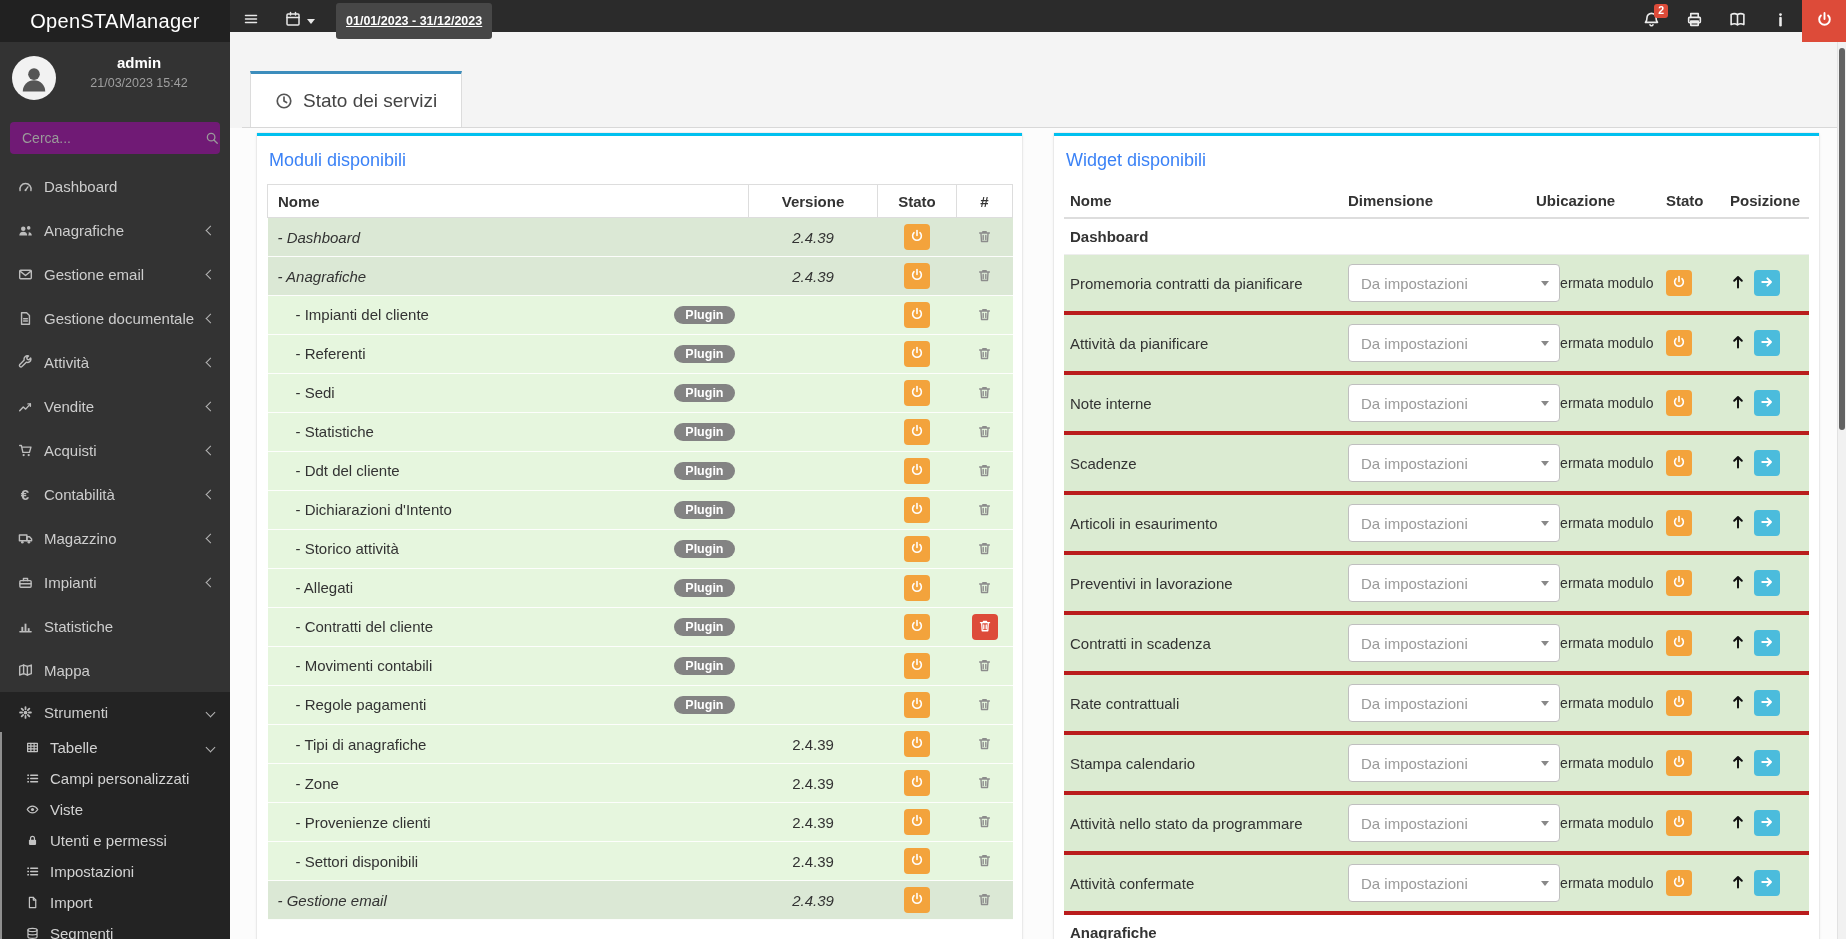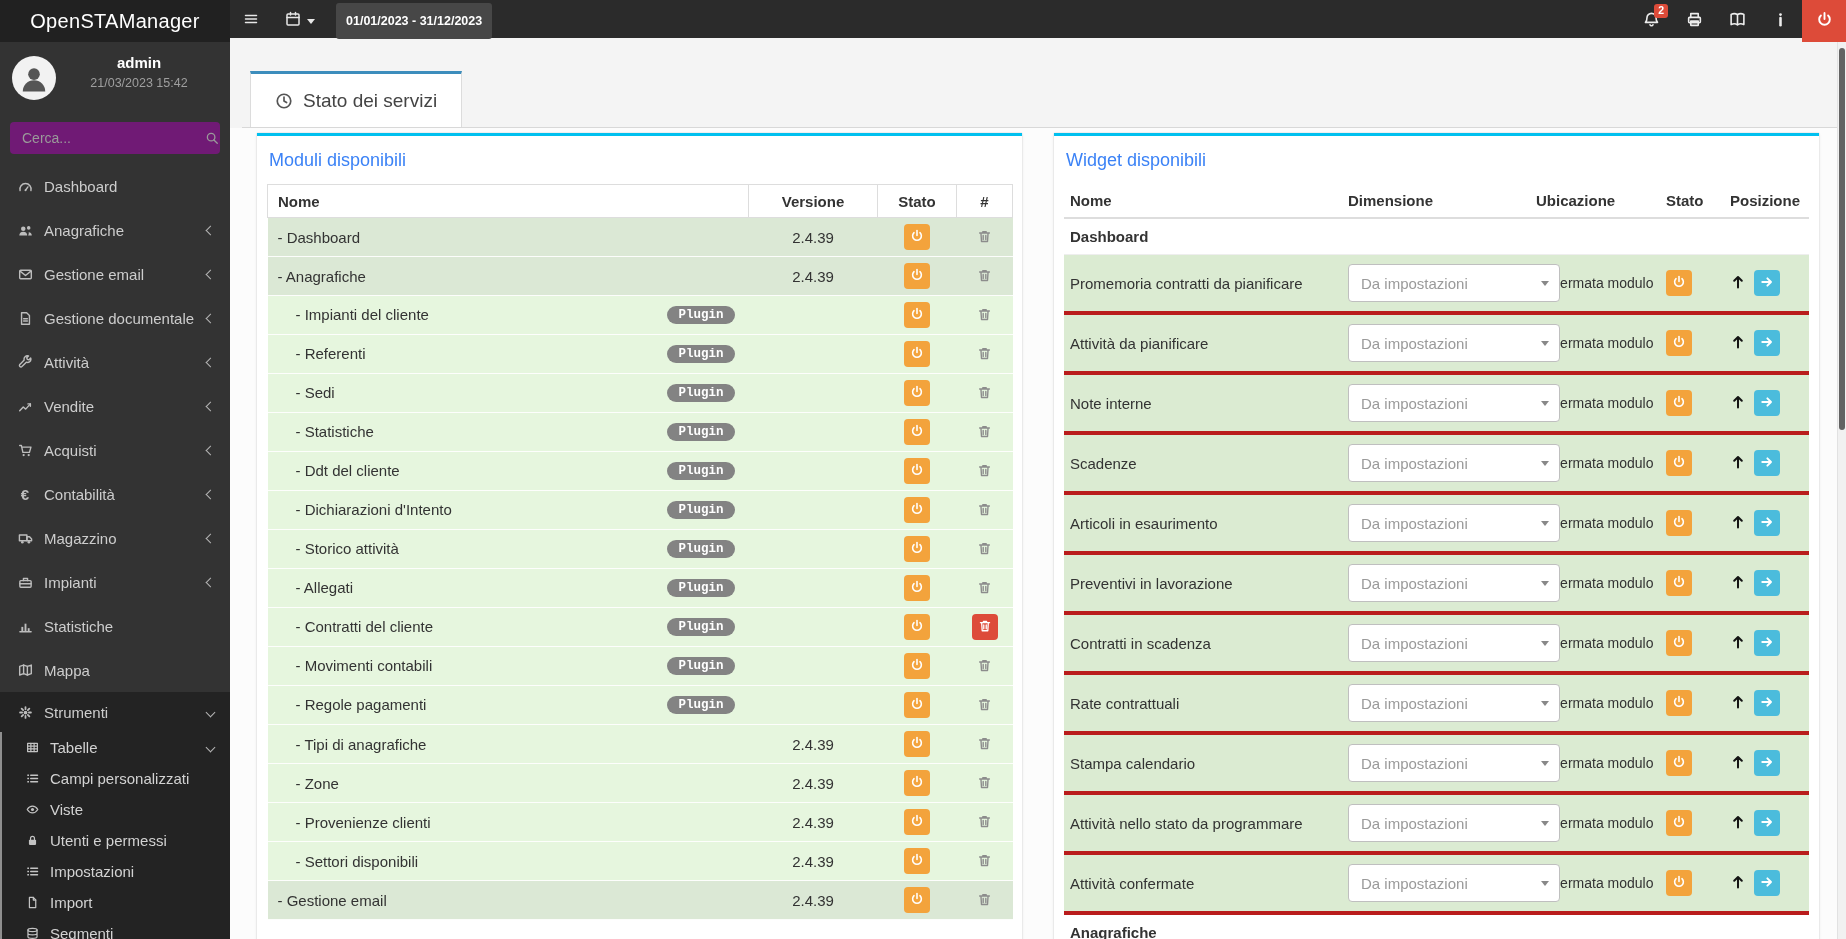--- a/index.html
+++ b/index.html
@@ -1,28 +1,28 @@
 <!DOCTYPE html>
 <html><head>
 <meta charset="utf-8">
 <style>
   html,body{margin:0;padding:0;background:#e9e9e9;}
   .screen{position:relative;width:1846px;height:939px;overflow:hidden;background:#f4f4f4;
           font-family:"Liberation Sans","DejaVu Sans",sans-serif;-webkit-font-smoothing:antialiased;}
   
-  .topbar{position:absolute;left:0;top:0;right:0;height:38px;background:#2b2b2b;z-index:30;}
+  .topbar{position:absolute;left:0;top:0;right:0;height:32px;background:#2b2b2b;z-index:30;}
   .brand{position:absolute;left:0;top:0;width:230px;height:42px;background:#212121;color:#fff;
          display:flex;align-items:center;justify-content:center;font-size:20px;letter-spacing:.3px;}
   .topbar-left{position:absolute;left:230px;top:0;height:42px;display:flex;align-items:center;color:#e7e7e7;}
   .tb-btn{height:42px;display:flex;align-items:center;padding:0 13px;color:#e7e7e7;cursor:pointer;}
   .tb-btn .icn svg{width:16px;height:16px;}
   .caret{width:0;height:0;border-left:4px solid transparent;border-right:4px solid transparent;
          border-top:5px solid #e7e7e7;margin-left:6px;}
   .date-badge{margin-left:8px;background:#474747;border-radius:3px;color:#fff;font-weight:bold;
-              font-size:12.5px;padding:12px 10px;line-height:1;cursor:pointer;}
+              font-size:12.5px;padding:12px 10px;line-height:1;cursor:pointer;text-decoration:underline;}
   .topbar-right{position:absolute;right:0;top:0;height:42px;display:flex;align-items:center;}
   .tb-icon{width:43px;height:42px;display:flex;align-items:center;justify-content:center;color:#ededed;
            position:relative;cursor:pointer;}
   .tb-icon .icn svg{width:17px;height:17px;}
   .noti-badge{position:absolute;top:4px;right:5px;background:#dd4b39;color:#fff;font-size:10.5px;
               font-weight:bold;border-radius:3px;padding:1px 4px;line-height:1.1;}
   .power-btn{width:44px;height:42px;background:#dd4b39;display:flex;align-items:center;justify-content:center;
              color:#fff;cursor:pointer;}
   .power-btn .icn svg{width:17px;height:17px;}
   
@@ -71,25 +71,25 @@
         box-shadow:0 0 1px rgba(0,0,0,.22),0 1px 3px rgba(0,0,0,.10);}
   .card-modules{left:27px;width:765px;}
   .card-widgets{left:824px;width:765px;}
   .card-title{padding:14px 12px 13px 12px;font-size:18px;color:#3b82f6;}
   .card-body{padding:0 10px;}
   table{border-collapse:collapse;width:100%;table-layout:fixed;font-size:15px;color:#333;}
   
   .mod-table th{border:1px solid #ddd;background:#fff;font-weight:bold;padding:6px 10px;height:20px;text-align:left;}
   .mod-table th.c, .mod-table td.c{text-align:center;}
   .mod-table td{padding:6px 10px;height:20px;border-bottom:1px solid rgba(255,255,255,.9);}
-  tr.row-l0 td{background:#dbe8d5;}
+  tr.row-l0 td{background:#dbe8d5;font-style:italic;}
   tr.row-l1 td{background:#e6f6de;}
   td.name-l1{padding-left:28px;}
   .plugin-badge{float:right;background:#838383;color:#fff;font-weight:bold;font-size:12.5px;
-                border-radius:10px;padding:3px 11px;line-height:1;margin-right:4px;font-family:Liberation Mono, monospace;}
+                border-radius:10px;padding:3px 11px;line-height:1;margin-right:4px;}
   .sq-btn{display:inline-flex;align-items:center;justify-content:center;width:26px;height:26px;
           border-radius:4px;border:none;cursor:pointer;color:#fff;vertical-align:middle;}
   .btn-warning{background:#f3a33c;}
   .btn-danger{background:#dd4b39;}
   .sq-btn svg{width:14px;height:14px;}
   .trash-link{display:inline-flex;color:#8c8c8c;cursor:pointer;vertical-align:middle;}
   .trash-link svg{width:15px;height:15px;}
   
   .wid-table th{border-bottom:2px solid #ddd;font-weight:bold;padding:7px 6px;text-align:left;height:19px;}
   .wid-table td{padding:8px 6px;vertical-align:middle;}

